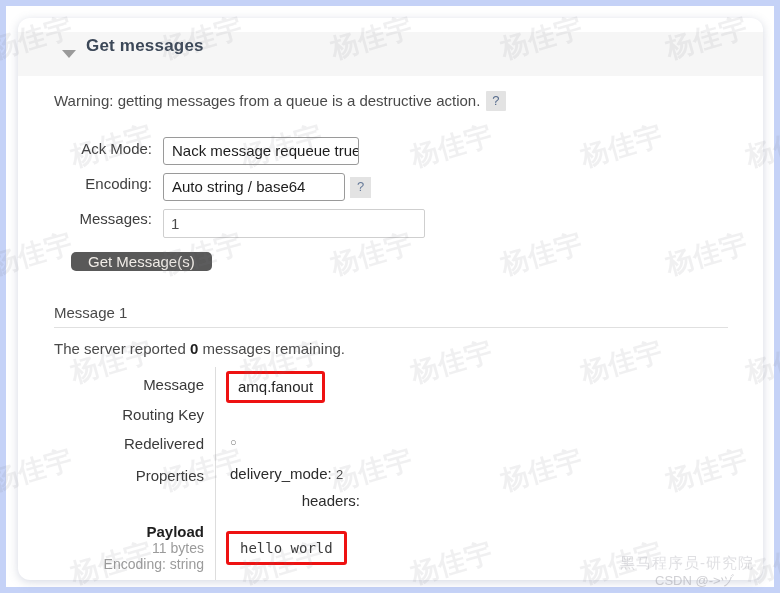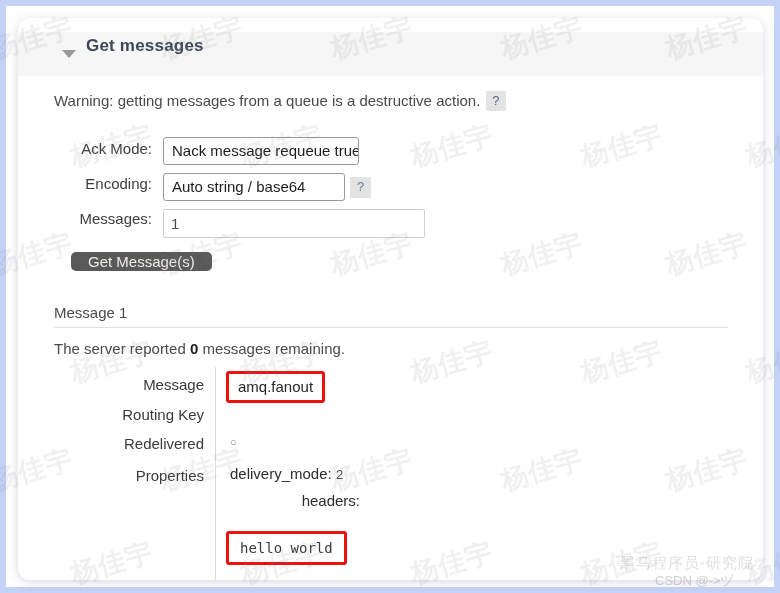--- a/index.html
+++ b/index.html
@@ -362,20 +362,25 @@
     <div class="d-label" id="d-lbl-redelivered">Redelivered</div>
     <div class="d-value" id="v-redelivered">○</div>
 
     <div class="d-label" id="d-lbl-properties">Properties</div>
     <div class="d-value" id="v-delivery-mode">
       <span class="pk">delivery_mode:</span>
       <span class="pv">2</span>
     </div>
     <div class="d-value" id="v-headers">headers:</div>
 
+    <div id="p-label-block">
+      <div id="p-title">Payload</div>
+      <div id="p-bytes">11 bytes</div>
+      <div id="p-enc">Encoding: string</div>
+    </div>
     <div class="red-box" id="box-payload">hello world</div>
 
   </div>
 
 </div>
 
 <div id="watermarks">
     <div class="wm" style="left: -10px; top: 20px;">杨佳宇</div>
     <div class="wm" style="left: 160px; top: 20px;">杨佳宇</div>
     <div class="wm" style="left: 330px; top: 20px;">杨佳宇</div>

